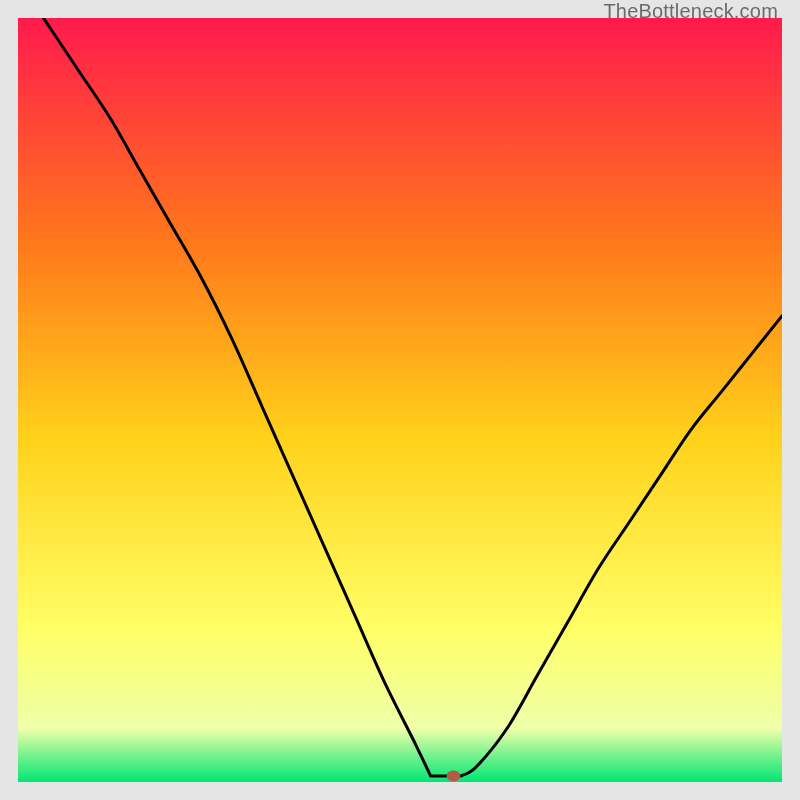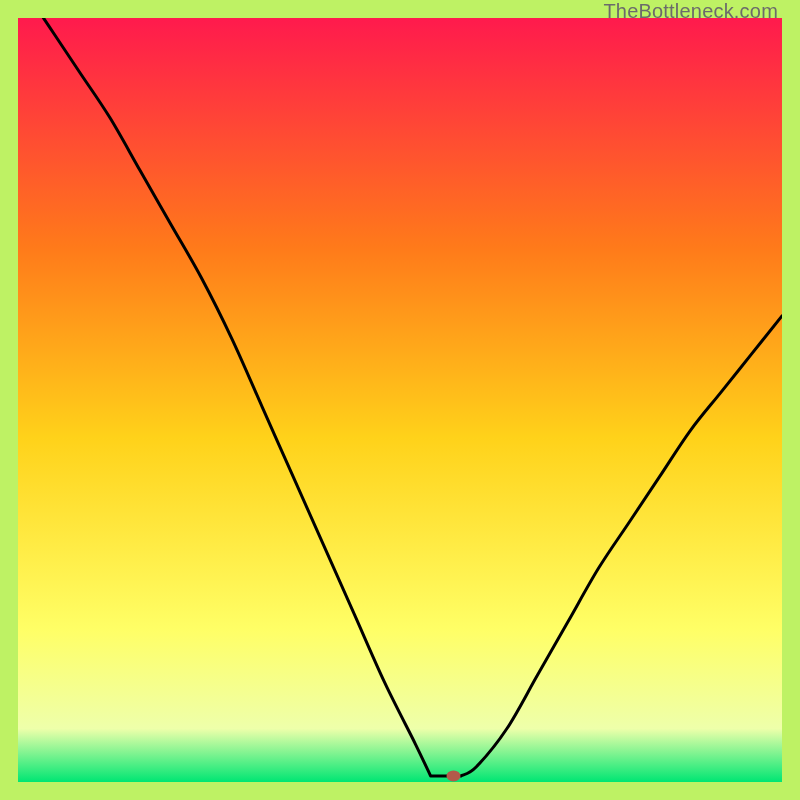--- a/index.html
+++ b/index.html
@@ -8,21 +8,21 @@
     width: 800px;
     height: 800px;
     overflow: hidden;
     background: #000;
     font-family: Arial, Helvetica, sans-serif;
   }
   .frame {
     position: relative;
     width: 800px;
     height: 800px;
-    background: #bef264;
+    background: #e5e5e5;
   }
   .plot {
     position: absolute;
     left: 18px;
     top: 18px;
     width: 764px;
     height: 764px;
     overflow: hidden;
   }
   .watermark {

